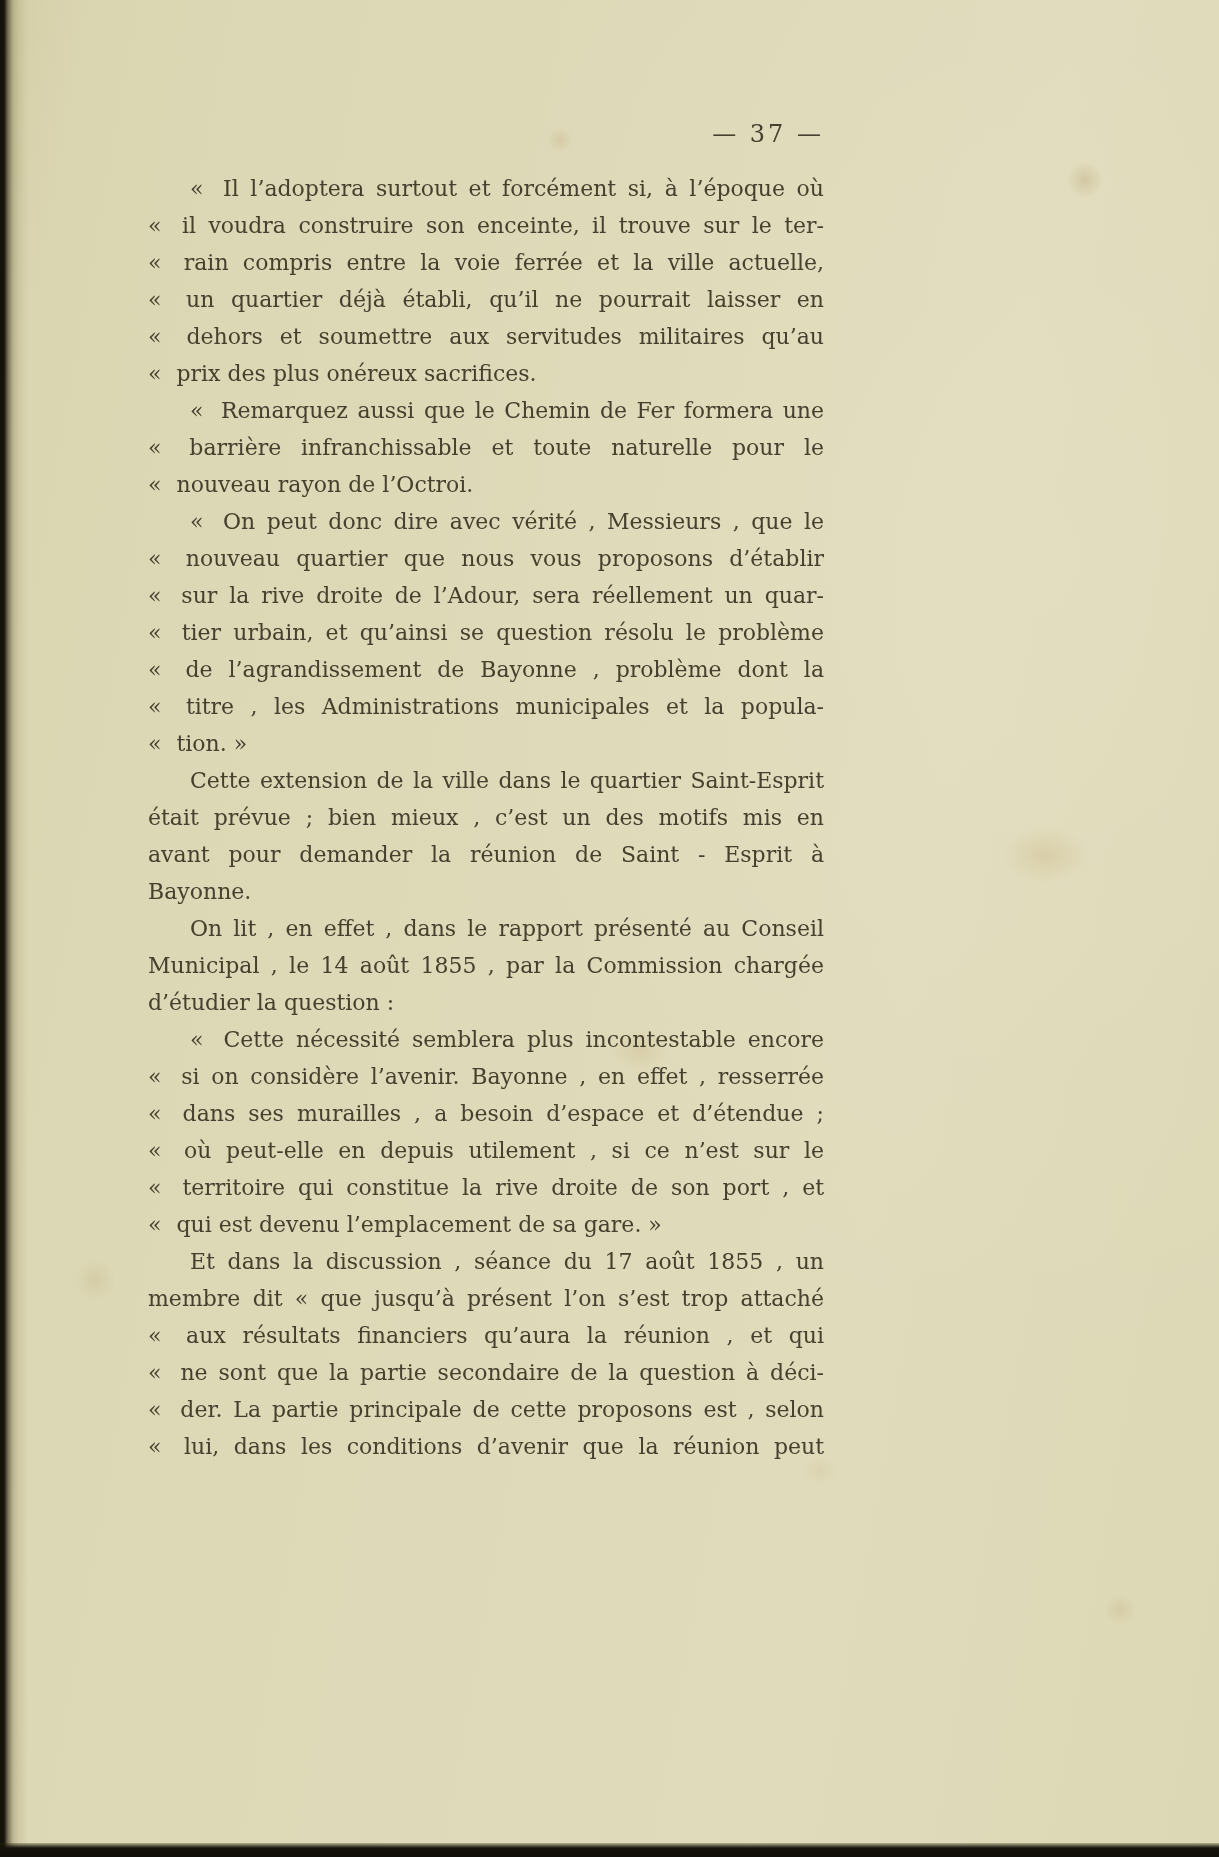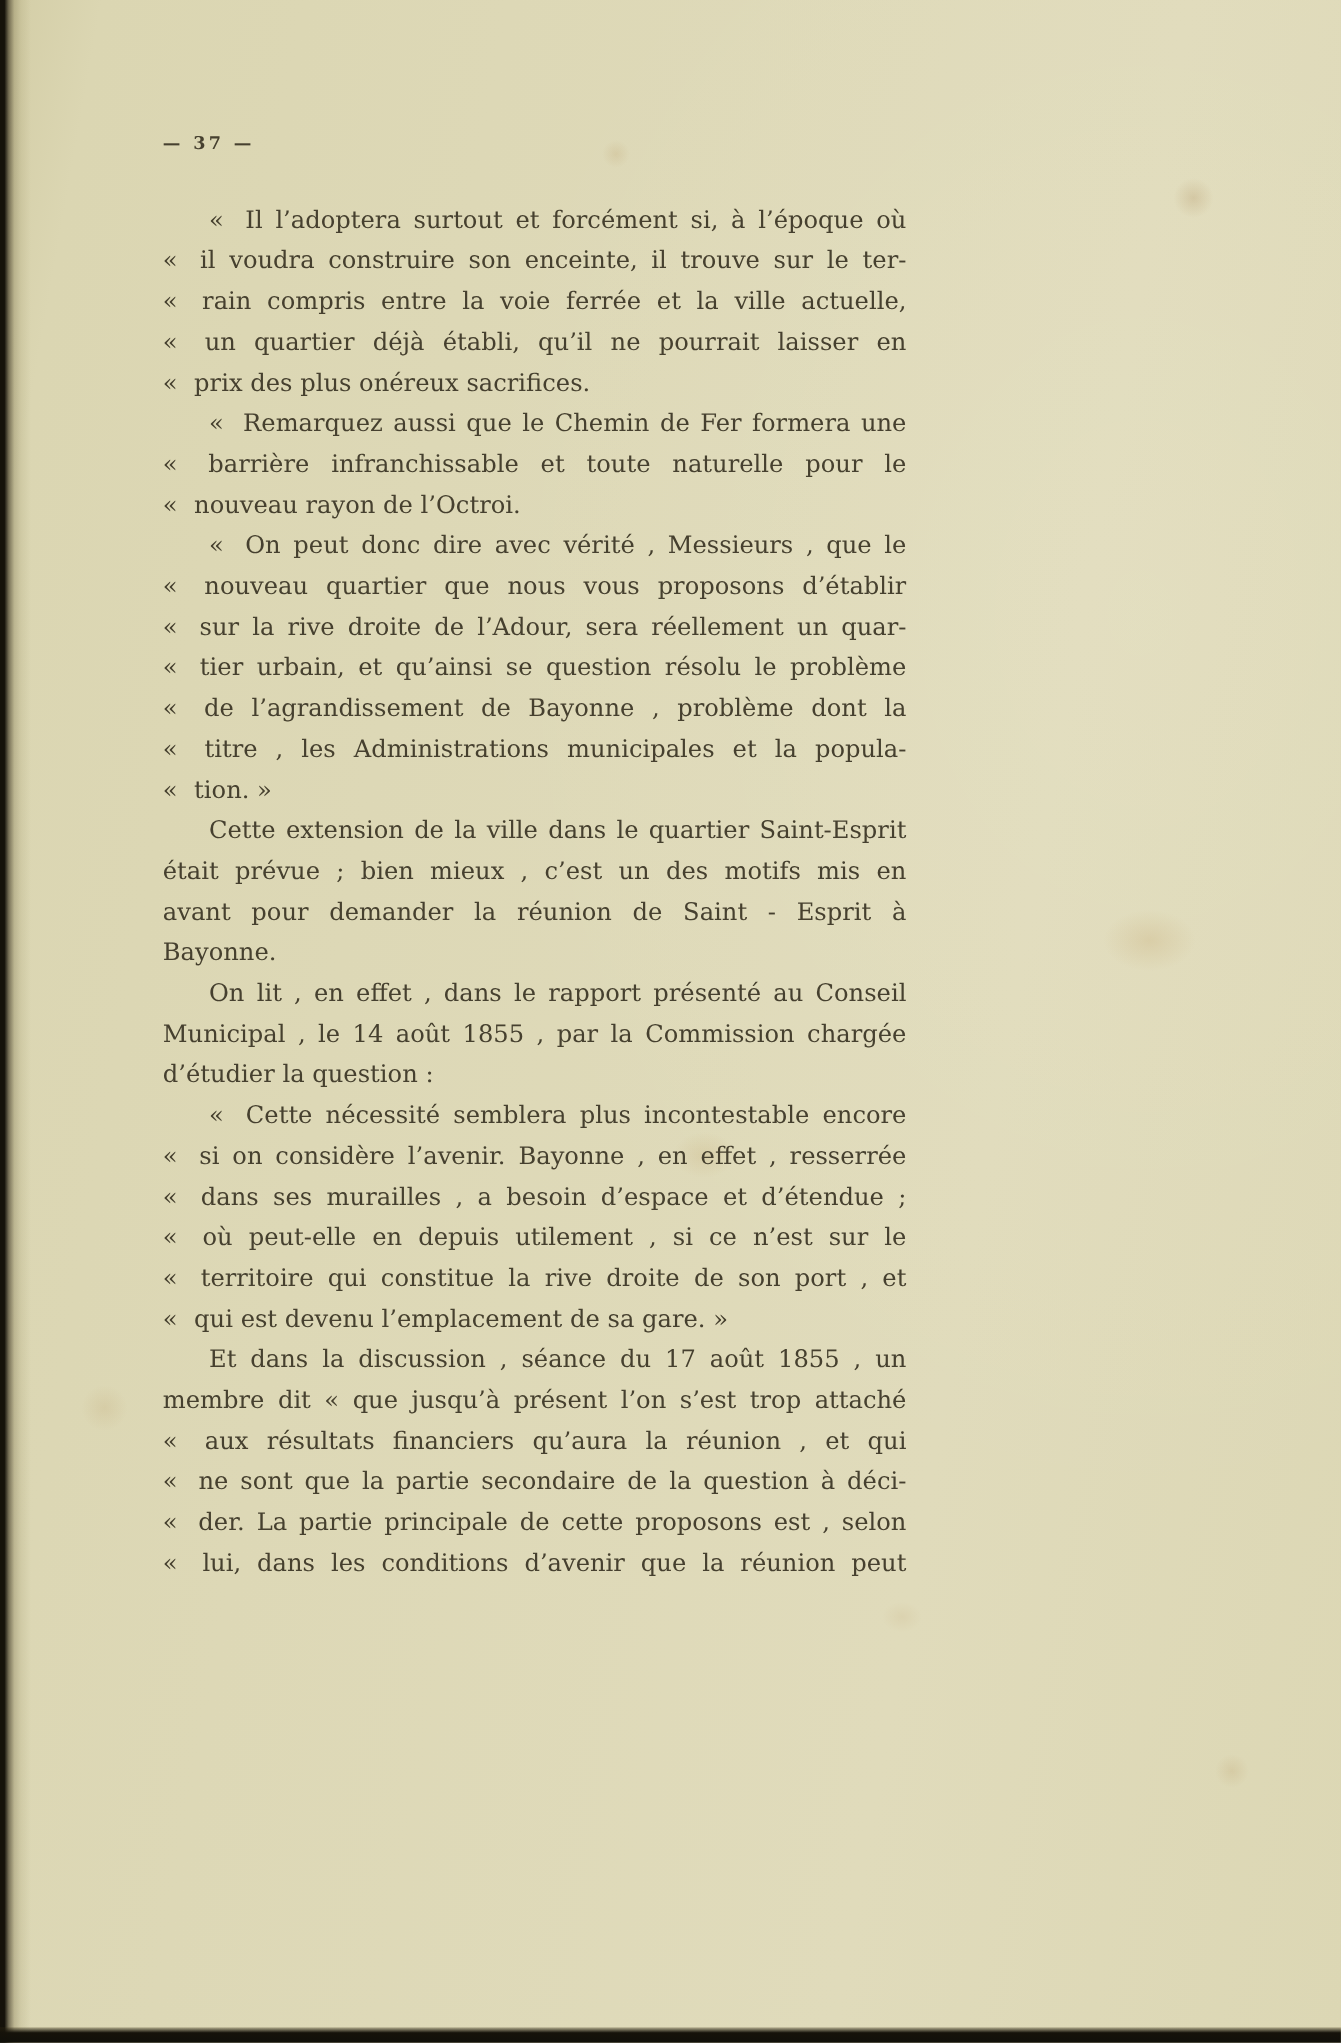--- a/index.html
+++ b/index.html
@@ -28,25 +28,25 @@
       var(--edge,#15120a) 0, var(--edge,#15120a) 4px,
       rgba(40,32,14,.55) 8px, rgba(90,80,40,.25) 13px,
       rgba(120,110,60,.12) 19px, rgba(120,110,60,0) 28px);
   }
   .edge-bottom{
     position:absolute;left:0;right:0;bottom:0;height:14px;pointer-events:none;
     background:linear-gradient(180deg, rgba(60,50,20,.25) 0, var(--edge,#15120a) 5px, #11100a 100%);
   }
   .pagenum{
     position:absolute;left:148px;top:120px;width:676px;
-    text-align:left;font-size:16px;font-weight:bold;letter-spacing:3px;
+    text-align:right;font-size:24px;font-weight:normal;letter-spacing:3px;
     color:var(--ink,#46402f);
   }
   .textblock{
-    position:absolute;left:148px;top:182px;width:676px;
+    position:absolute;left:148px;top:170px;width:676px;
     color:var(--ink,#46402f);font-size:22px;line-height:37px;
   }
   .line{
     text-align:justify;text-align-last:justify;
     height:37px;overflow:hidden;
   }
   .line.short{text-align-last:left}
   .line.indent{padding-left:42px}
   .marker{margin-right:8px}
 </style>
@@ -54,20 +54,21 @@
 <body>
 
 <div class="scan">
   <div class="sheet"></div>
   <div class="pagenum">— 37 —</div>
   <div class="textblock">
       <div class="line indent"><span class="marker">«</span> <span>Il l’adoptera surtout et forcément si, à l’époque où</span></div>
       <div class="line"><span class="marker">«</span> <span>il voudra construire son enceinte, il trouve sur le ter-</span></div>
       <div class="line"><span class="marker">«</span> <span>rain compris entre la voie ferrée et la ville actuelle,</span></div>
       <div class="line"><span class="marker">«</span> <span>un quartier déjà établi, qu’il ne pourrait laisser en</span></div>
+      <div class="line"><span class="marker">«</span> <span>dehors et soumettre aux servitudes militaires qu’au</span></div>
       <div class="line short"><span class="marker">«</span> <span>prix des plus onéreux sacrifices.</span></div>
       <div class="line indent"><span class="marker">«</span> <span>Remarquez aussi que le Chemin de Fer formera une</span></div>
       <div class="line"><span class="marker">«</span> <span>barrière infranchissable et toute naturelle pour le</span></div>
       <div class="line short"><span class="marker">«</span> <span>nouveau rayon de l’Octroi.</span></div>
       <div class="line indent"><span class="marker">«</span> <span>On peut donc dire avec vérité , Messieurs , que le</span></div>
       <div class="line"><span class="marker">«</span> <span>nouveau quartier que nous vous proposons d’établir</span></div>
       <div class="line"><span class="marker">«</span> <span>sur la rive droite de l’Adour, sera réellement un quar-</span></div>
       <div class="line"><span class="marker">«</span> <span>tier urbain, et qu’ainsi se question résolu le problème</span></div>
       <div class="line"><span class="marker">«</span> <span>de l’agrandissement de Bayonne , problème dont la</span></div>
       <div class="line"><span class="marker">«</span> <span>titre , les Administrations municipales et la popula-</span></div>

